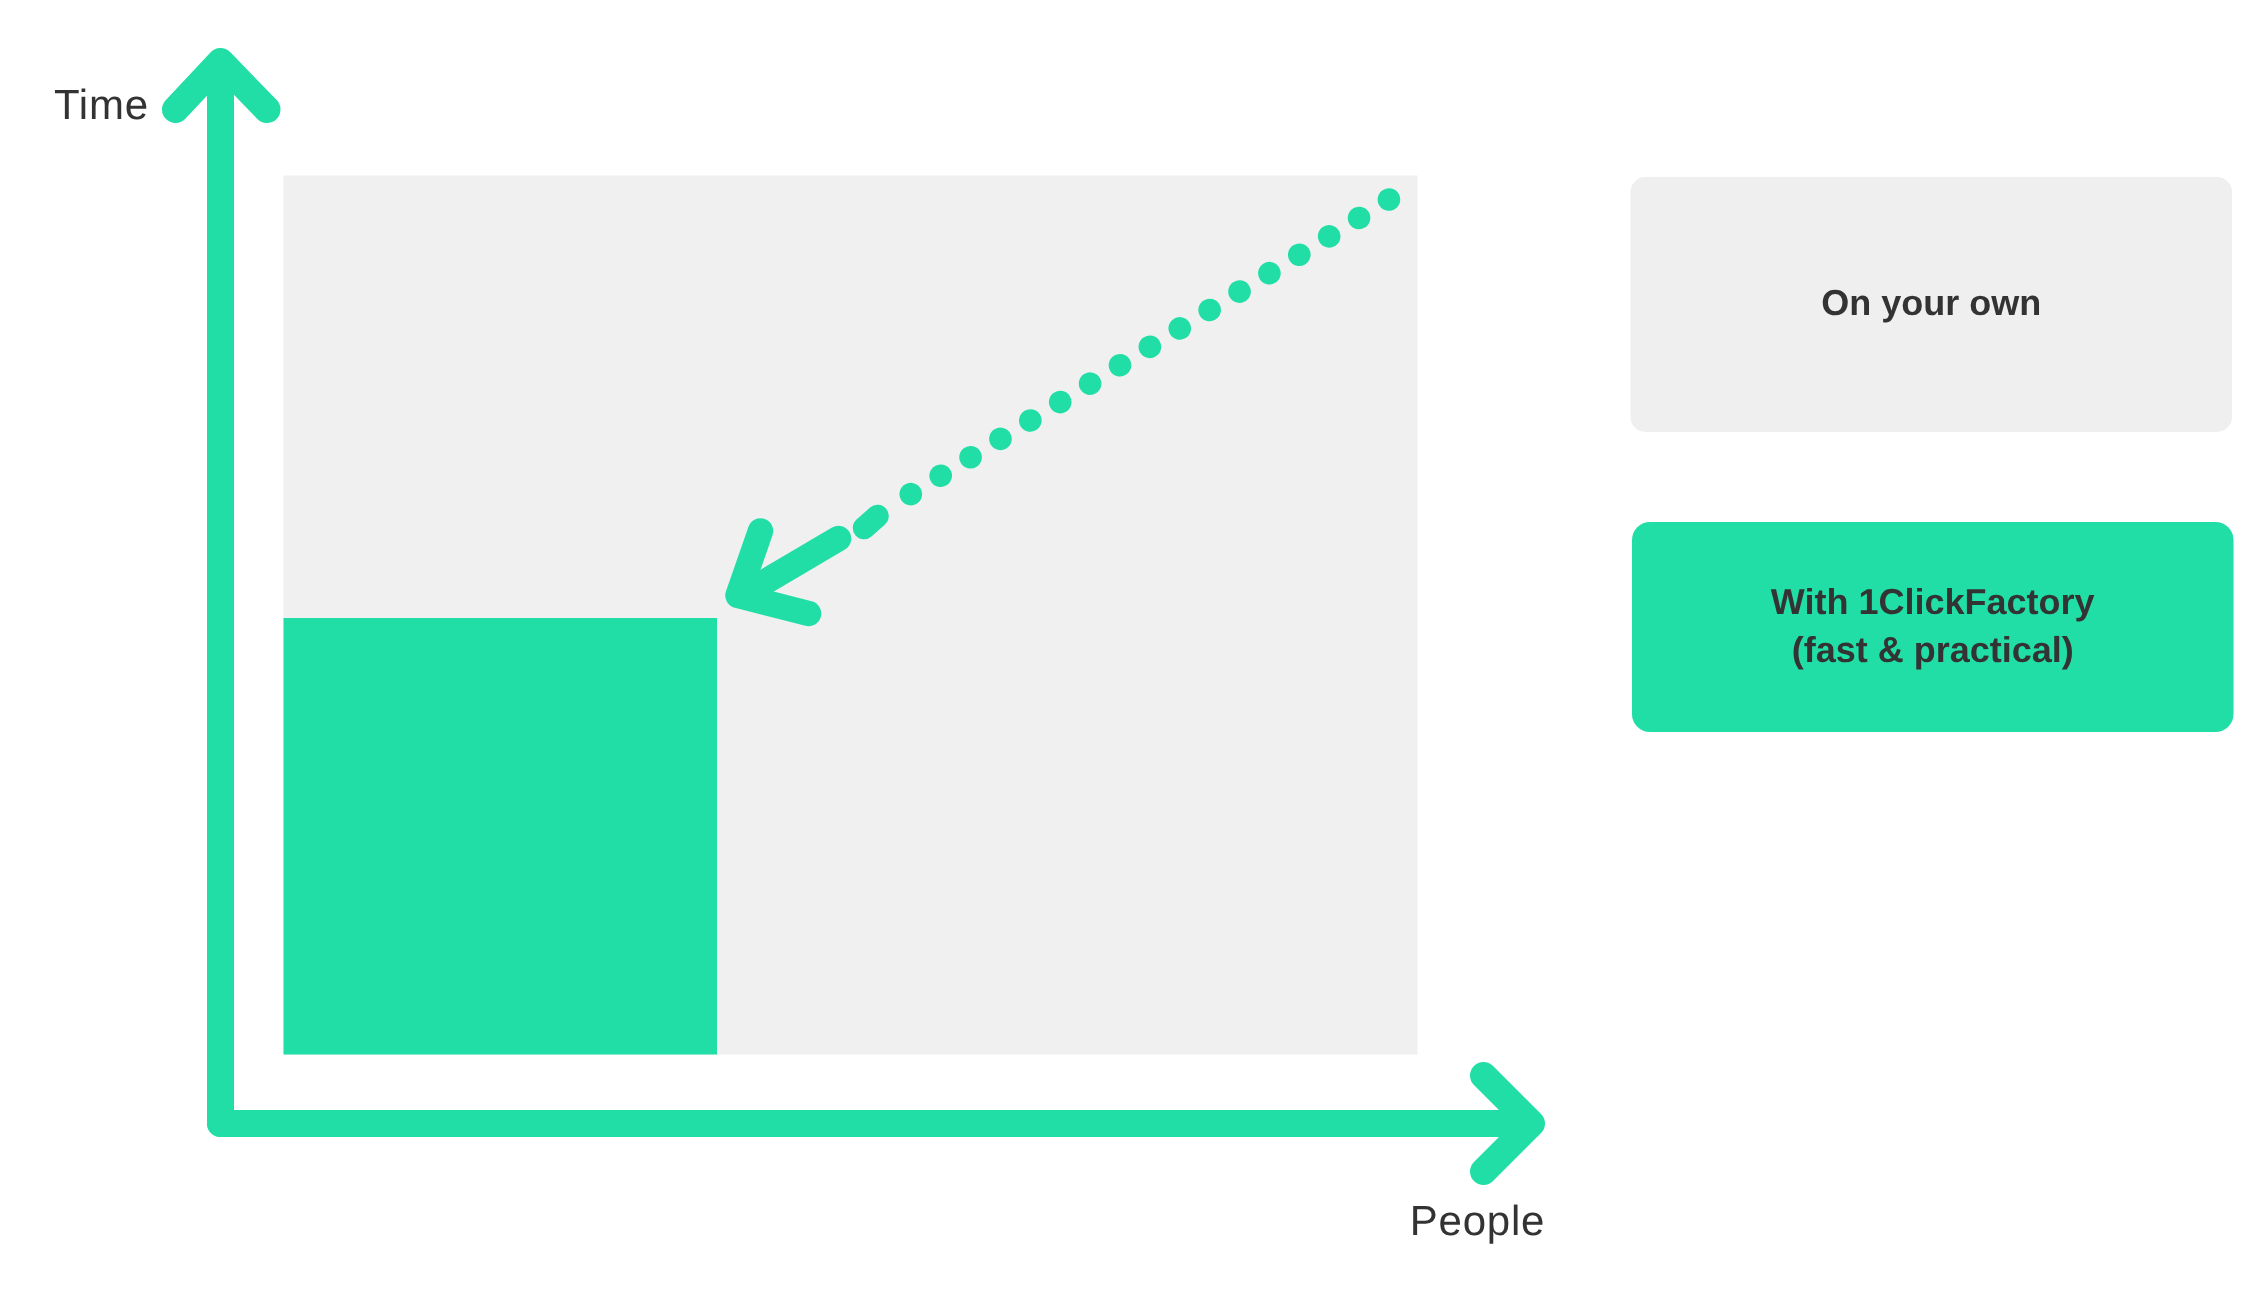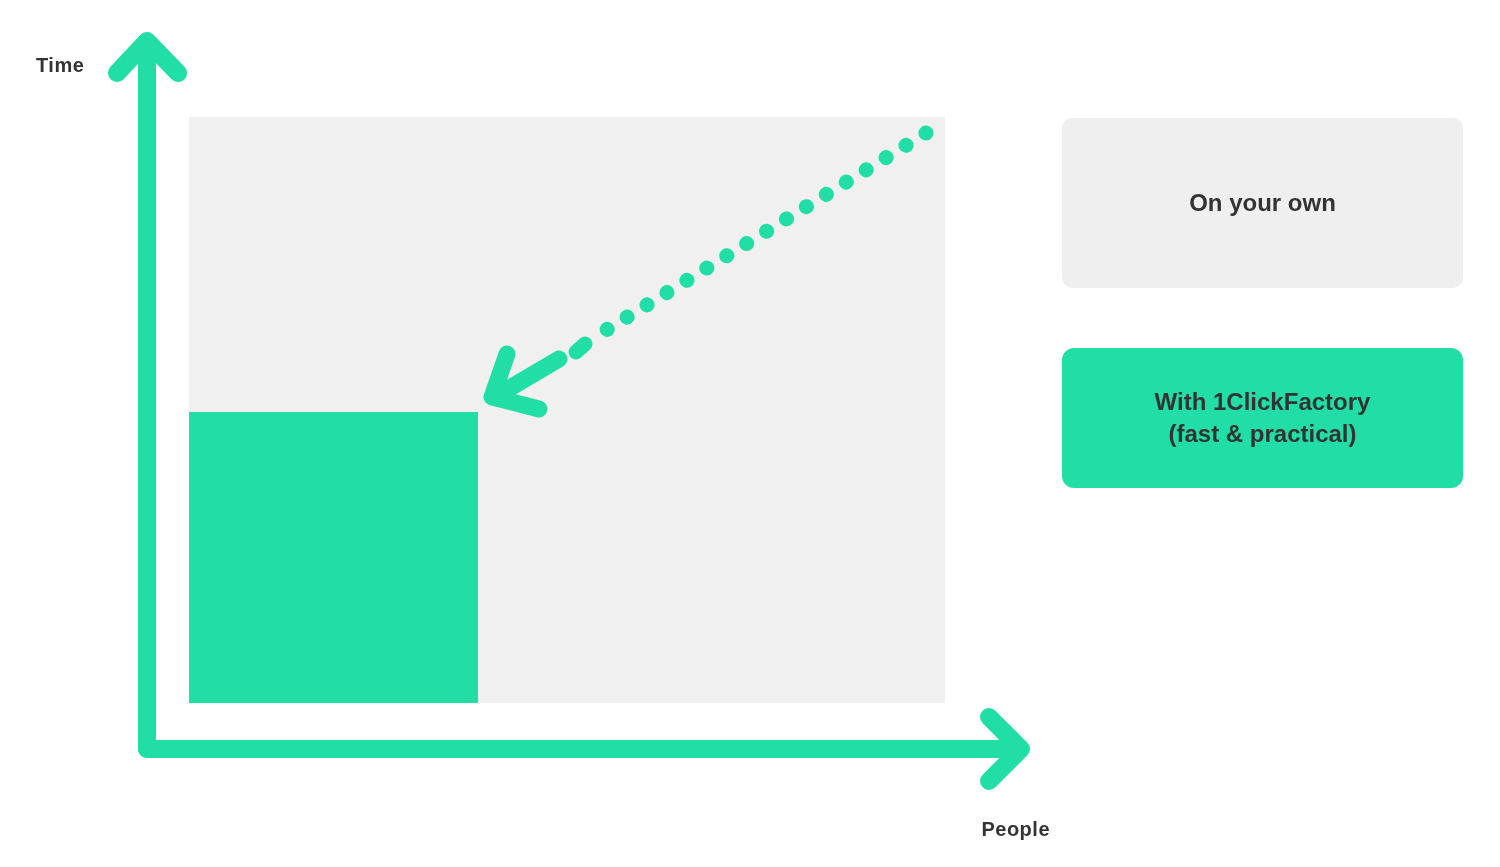--- a/index.html
+++ b/index.html
@@ -31,27 +31,27 @@
     left: 0; top: 0;
     width: 1500px; height: 867px;
     pointer-events: none;
   }
   .gstroke {
     stroke: var(--accent-green, #21DEA6);
     fill: none;
   }
   .axis-label {
     position: absolute;
-    font-size: 20px;
-    font-weight: bold;
+    font-size: 28px;
+    font-weight: normal;
     color: var(--text-dark, #333333);
     letter-spacing: 0.5px;
   }
   .axis-label.time { left: 36px; top: 54px; }
-  .axis-label.people { left: 920px; top: 818px; width: 130px; text-align: right; }
+  .axis-label.people { left: 920px; top: 798px; width: 130px; text-align: center; }
   .legend-box {
     position: absolute;
     left: 1062px;
     width: 401px;
     display: flex;
     flex-direction: column;
     justify-content: center;
     align-items: center;
     text-align: center;
   }
@@ -59,26 +59,28 @@
     font-size: 24px;
     font-weight: bold;
     line-height: 32px;
     color: var(--text-dark, #333333);
   }
   .legend-box.neutral {
     top: 118px;
     height: 170px;
     background: var(--legend-neutral-bg, #EFEFEF);
     border-radius: 10px;
+    margin-left: 25px;
   }
   .legend-box.green {
     top: 348px;
     height: 140px;
     background: var(--accent-green, #21DEA6);
     border-radius: 12px;
+    margin-left: 26px;
   }
 </style>
 </head>
 <body>
 
 <div class="canvas">
 
   <div class="plot-area"></div>
 
   <div class="green-square"></div>

